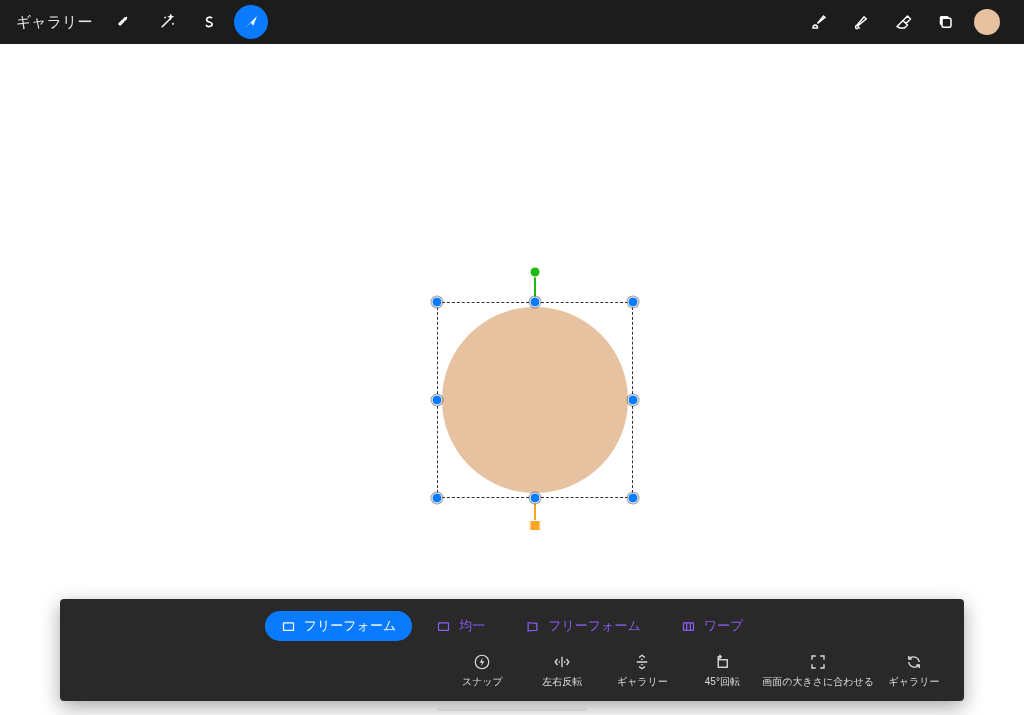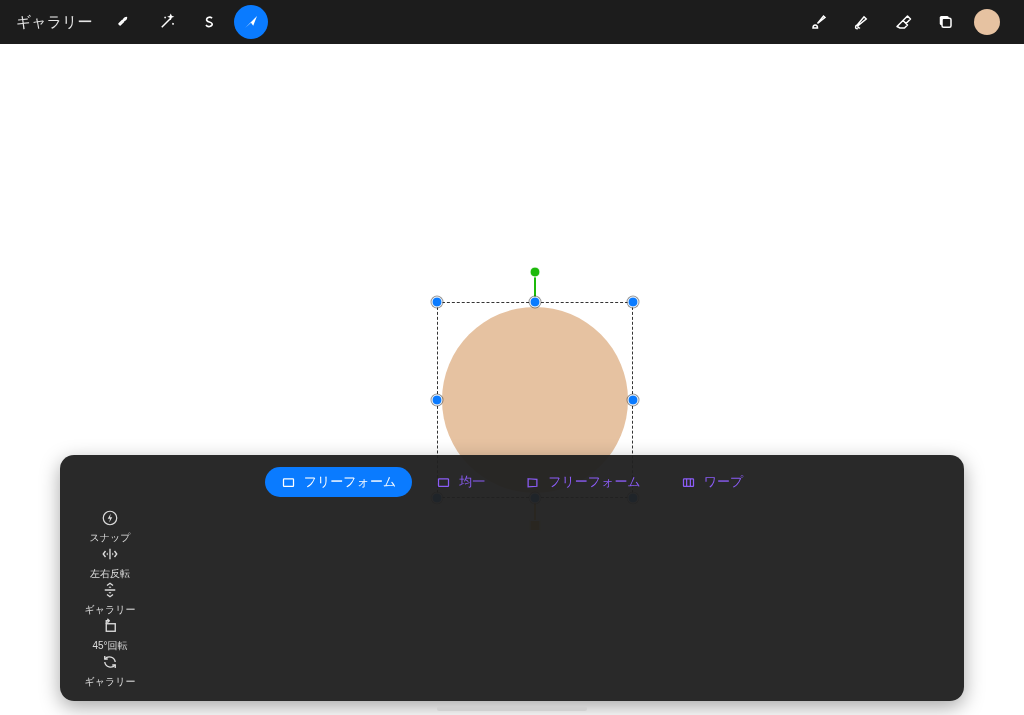--- a/index.html
+++ b/index.html
@@ -133,21 +133,21 @@
     border: 1.5px solid #fff;
     transform: translateX(-50%);
     z-index: 3;
   }
 
   
   .bottom-panel {
     position: absolute;
     left: 60px; right: 60px; bottom: 14px;
     background: rgba(32,32,32,0.96);
-    border-radius: 14px;
+    border-radius: 4px;
     box-shadow: 0 6px 20px rgba(0,0,0,0.35);
     padding-bottom: 12px;
     z-index: 20;
   }
   .mode-row {
     display: flex;
     align-items: center;
     justify-content: center;
     padding: 12px 10px 6px;
     gap: 8px;
@@ -163,23 +163,22 @@
     white-space: nowrap;
   }
   .mode-btn.active {
     background: #0a7bff;
     color: #fff;
   }
   .mode-btn svg { width: 15px; height: 15px; flex: none; }
   .action-row {
     display: flex;
     align-items: flex-start;
-    justify-content: center;
+    justify-content: flex-end;
     padding: 6px 10px 0;
-    flex-direction: column;
   }
   .action-btn {
     display: flex;
     flex-direction: column;
     align-items: center;
     gap: 4px;
     color: #dcdcdc;
     font-size: 10px;
     min-width: 80px;
     text-align: center;
@@ -329,20 +328,26 @@
     <div class="action-btn">
       <svg viewBox="0 0 24 24" fill="none" stroke="currentColor" stroke-width="1.8">
           <rect x="7" y="9" width="12" height="10"></rect>
           <path d="M7 9V5h4"></path>
           <path d="M11 5l-2 2M11 5l-2-2" stroke-linecap="round"></path>
         </svg>
       <span>45°回転</span>
     </div>
     <div class="action-btn">
       <svg viewBox="0 0 24 24" fill="none" stroke="currentColor" stroke-width="1.8">
+          <path d="M4 9V4h5M20 9V4h-5M4 15v5h5M20 15v5h-5"></path>
+        </svg>
+      <span>画面の大きさに合わせる</span>
+    </div>
+    <div class="action-btn">
+      <svg viewBox="0 0 24 24" fill="none" stroke="currentColor" stroke-width="1.8">
           <path d="M5 8a8 8 0 0 1 14 4M19 16a8 8 0 0 1-14-4"></path>
           <path d="M5 4v4h4M19 20v-4h-4"></path>
         </svg>
       <span>ギャラリー</span>
     </div>
   </div>
 </div>
 
 <div class="home-indicator"></div>
 

